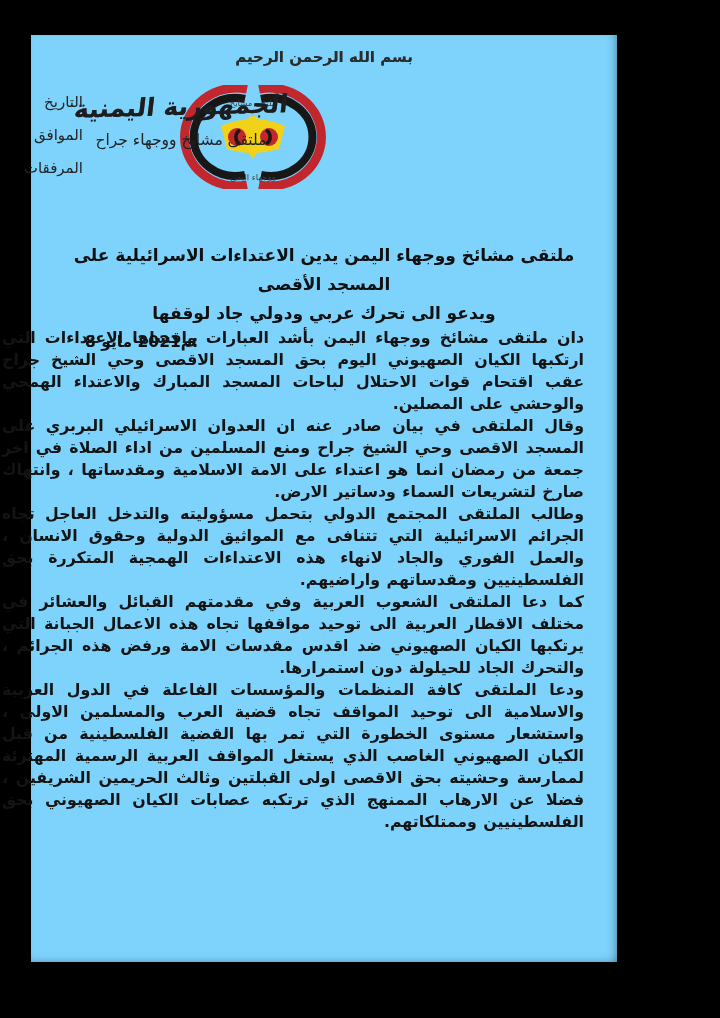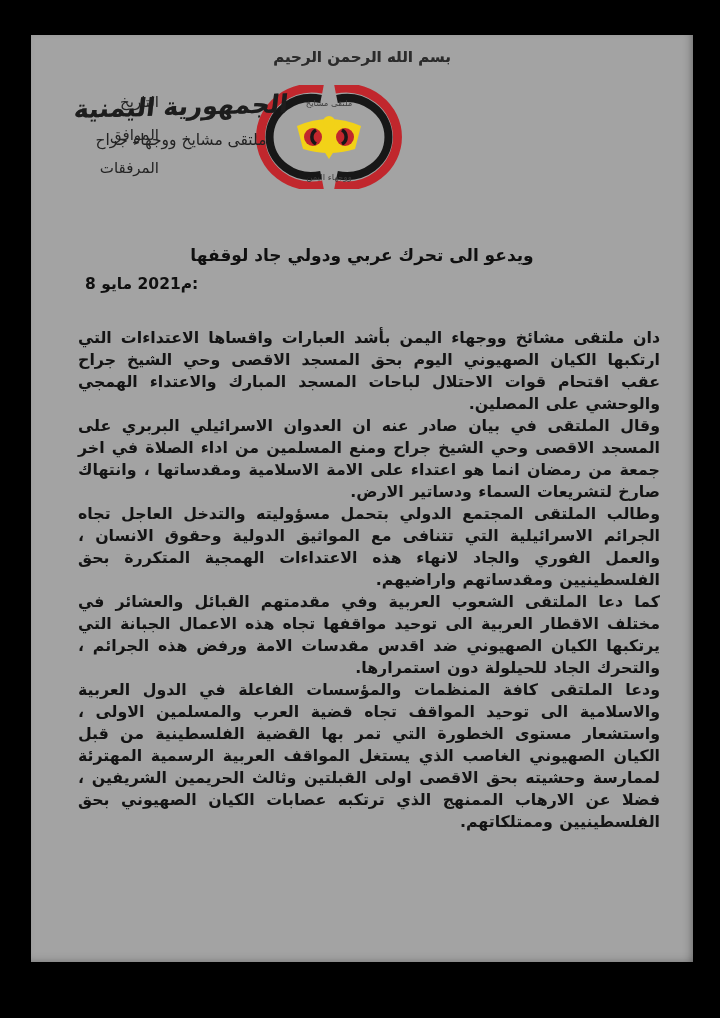--- a/index.html
+++ b/index.html
@@ -6,22 +6,22 @@
   body{
     width:720px;height:1018px;
     background:#000;
     position:relative;
     overflow:hidden;
     font-family:"DejaVu Sans",sans-serif;
   }
   .page{
     position:absolute;
     left:31px;top:35px;
-    width:662px;height:927px;
-    background:#a3a3a3;
+    width:586px;height:927px;
+    background:#7dd3fc;
     box-shadow:inset -7px 0 10px -6px rgba(0,0,0,.35), inset 0 -6px 10px -6px rgba(0,0,0,.25);
     direction:rtl;
   }
   .basmala{
     position:absolute;top:13px;left:0;right:0;
     text-align:center;
     font-size:15px;font-weight:bold;color:#2b2b2b;
     letter-spacing:.5px;
   }
   .field-labels{
@@ -107,20 +107,21 @@
     <text x="79" y="21" font-size="8.5" text-anchor="middle" fill="#3d3d3d">ملتقى مشايخ</text>
     <text x="79" y="95" font-size="8.5" text-anchor="middle" fill="#3d3d3d">ووجهاء اليمن</text>
   </svg>
 
   <div class="republic-block">
     <div class="republic-callig soft">الجمهورية اليمنية</div>
     <div class="org-name">ملتقى مشايخ ووجهاء جراح</div>
   </div>
 
   <div class="title-block">
+    <div>ملتقى مشائخ ووجهاء اليمن يدين الاعتداءات الاسرائيلية على المسجد الأقصى</div>
     <div>ويدعو الى تحرك عربي ودولي جاد لوقفها</div>
     <div class="date-line">
       <span class="date-run">
         <bdi>8</bdi>
         <bdi>مايو</bdi>
         <bdi dir="ltr">2021م:</bdi>
       </span>
     </div>
   </div>
 

